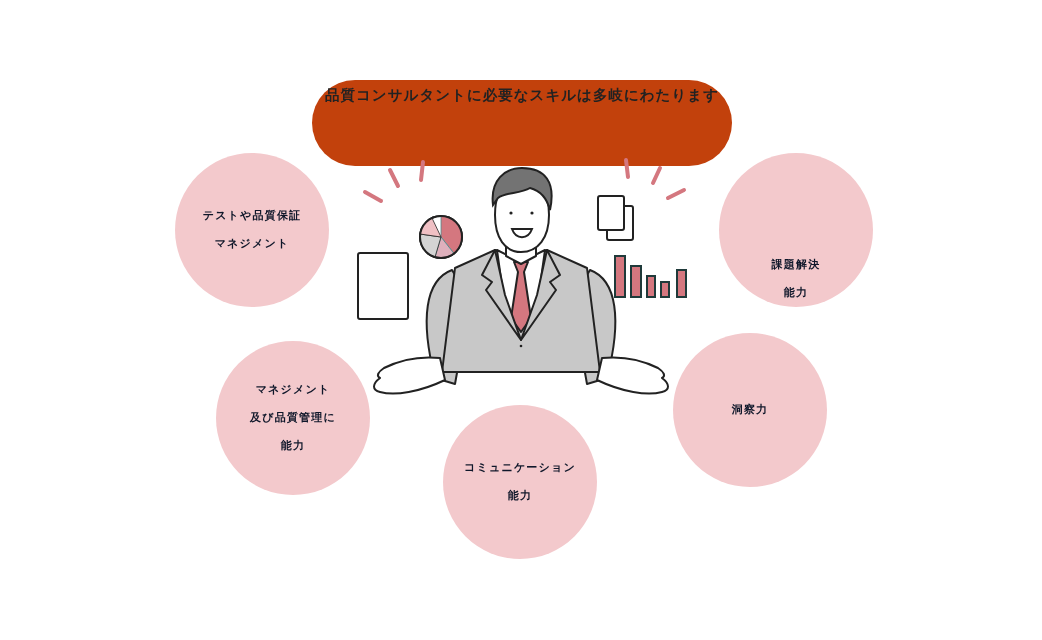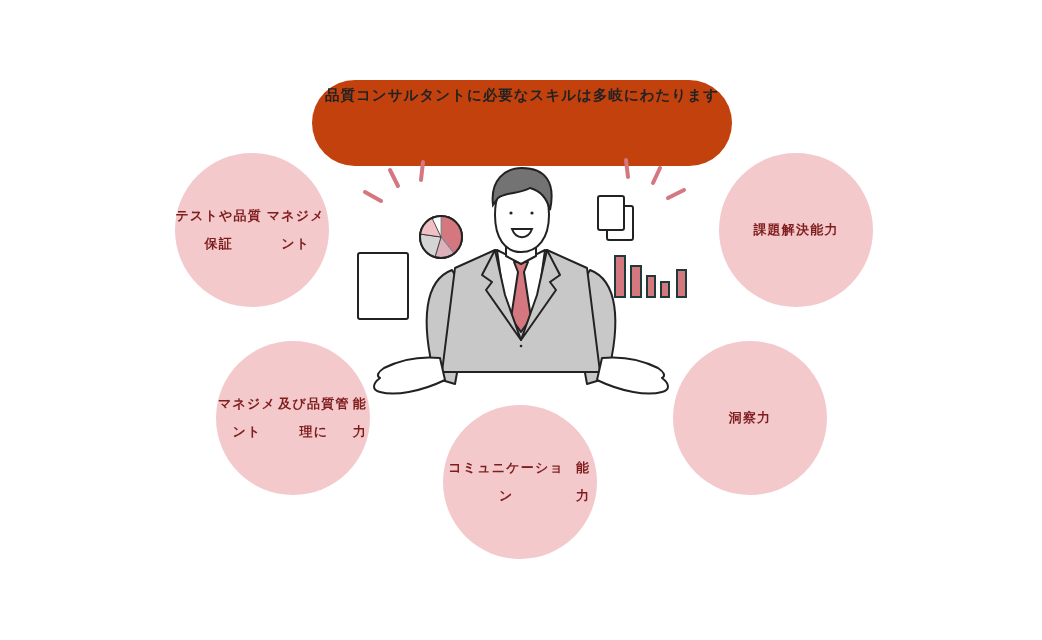--- a/index.html
+++ b/index.html
@@ -9,29 +9,29 @@
     font-family: "DejaVu Sans", "Liberation Sans", sans-serif;
   }
   .bubble {
     position: absolute; left: 312px; top: 80px; width: 420px; height: 86px;
     background: #c2410c; border-radius: 43px;
     display: flex; flex-direction: row; align-items: flex-start; justify-content: center;
     color: #222; font-weight: bold; font-size: 14.5px; letter-spacing: 1px; line-height: 31px;
   }
   .circle {
     position: absolute; border-radius: 50%; background: #f3c9cc;
-    display: flex; flex-direction: row; align-items: center; justify-content: center;
-    color: #7f1d1d; font-weight: bold; font-size: 13px; letter-spacing: 1.2px; line-height: 28px;
+    display: flex; flex-direction: column; align-items: center; justify-content: center;
+    color: #0f172a; font-weight: bold; font-size: 11px; letter-spacing: 1.2px; line-height: 28px;
     text-align: center;
   }
   .c1 { left: 175px; top: 153px; width: 154px; height: 154px; }
-  .c2 { left: 719px; top: 153px; width: 154px; height: 154px; }
+  .c2 { left: 719px; top: 153px; width: 154px; height: 154px; justify-content: flex-end; }
   .c3 { left: 216px; top: 341px; width: 154px; height: 154px; }
   .c4 { left: 443px; top: 405px; width: 154px; height: 154px; }
-  .c5 { left: 673px; top: 341px; width: 154px; height: 154px; }
+  .c5 { left: 673px; top: 333px; width: 154px; height: 154px; }
   .illus { position: absolute; left: 0; top: 0; width: 1042px; height: 640px; pointer-events: none; }
 </style>
 </head>
 <body>
 
 <div class="bubble">
   <div>品質コンサルタントに必要なスキルは</div>
   <div>多岐にわたります</div>
 </div>
 

